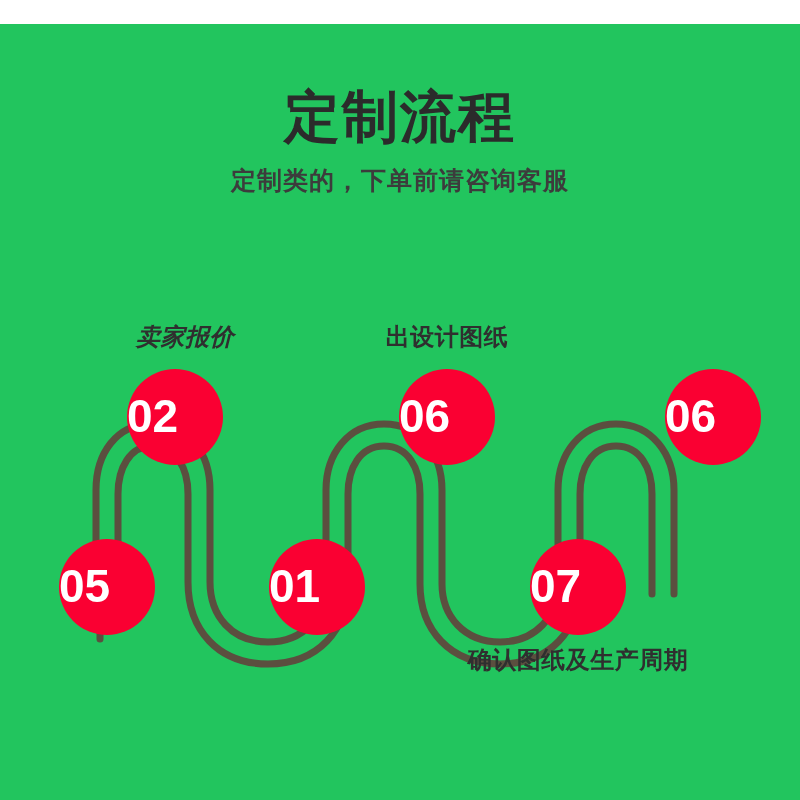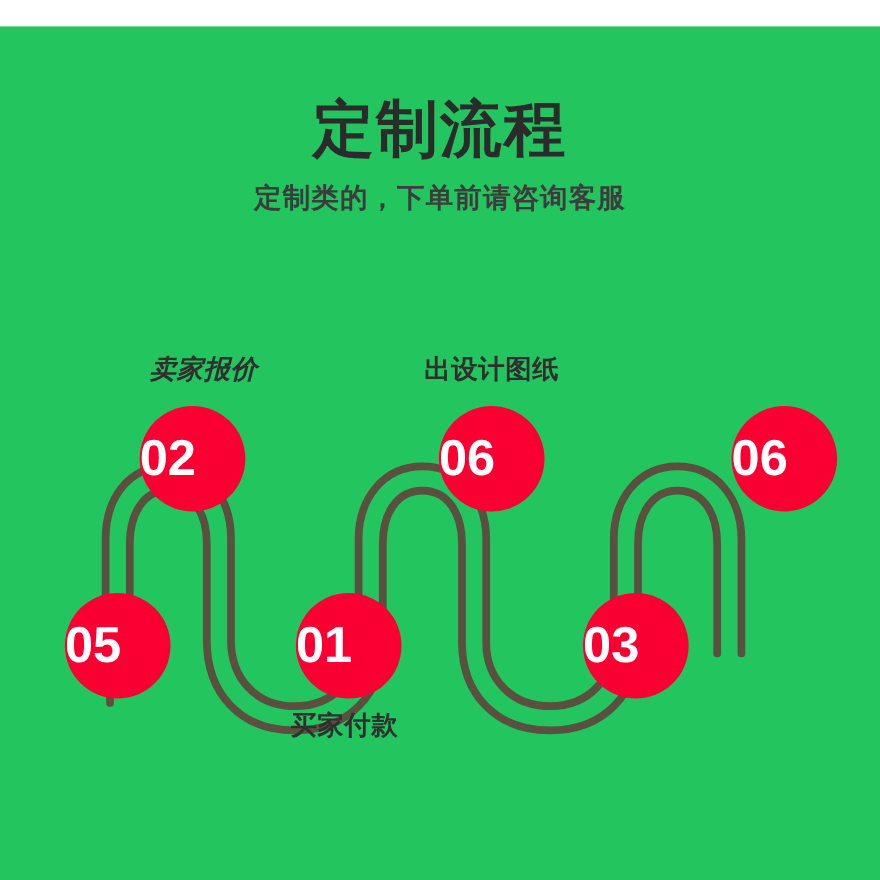--- a/index.html
+++ b/index.html
@@ -184,29 +184,29 @@
     </div>
 
     <div class="step-node node-02">
       <span class="step-number">02</span>
     </div>
     <div class="step-label above label-02">卖家报价</div>
 
     <div class="step-node node-03">
       <span class="step-number">01</span>
     </div>
-    <div class="step-label below label-03">买家付款</div>
 
     <div class="step-node node-04">
       <span class="step-number">06</span>
     </div>
     <div class="step-label above label-04">出设计图纸</div>
 
     <div class="step-node node-05">
-      <span class="step-number">03</span>
-    </div>
+      <span class="step-number">07</span>
+    </div>
+    <div class="step-label below label-05">确认图纸及生产周期</div>
 
     <div class="step-node node-06">
       <span class="step-number">06</span>
     </div>
 
   </div>
 </div>
 
 </body></html>

